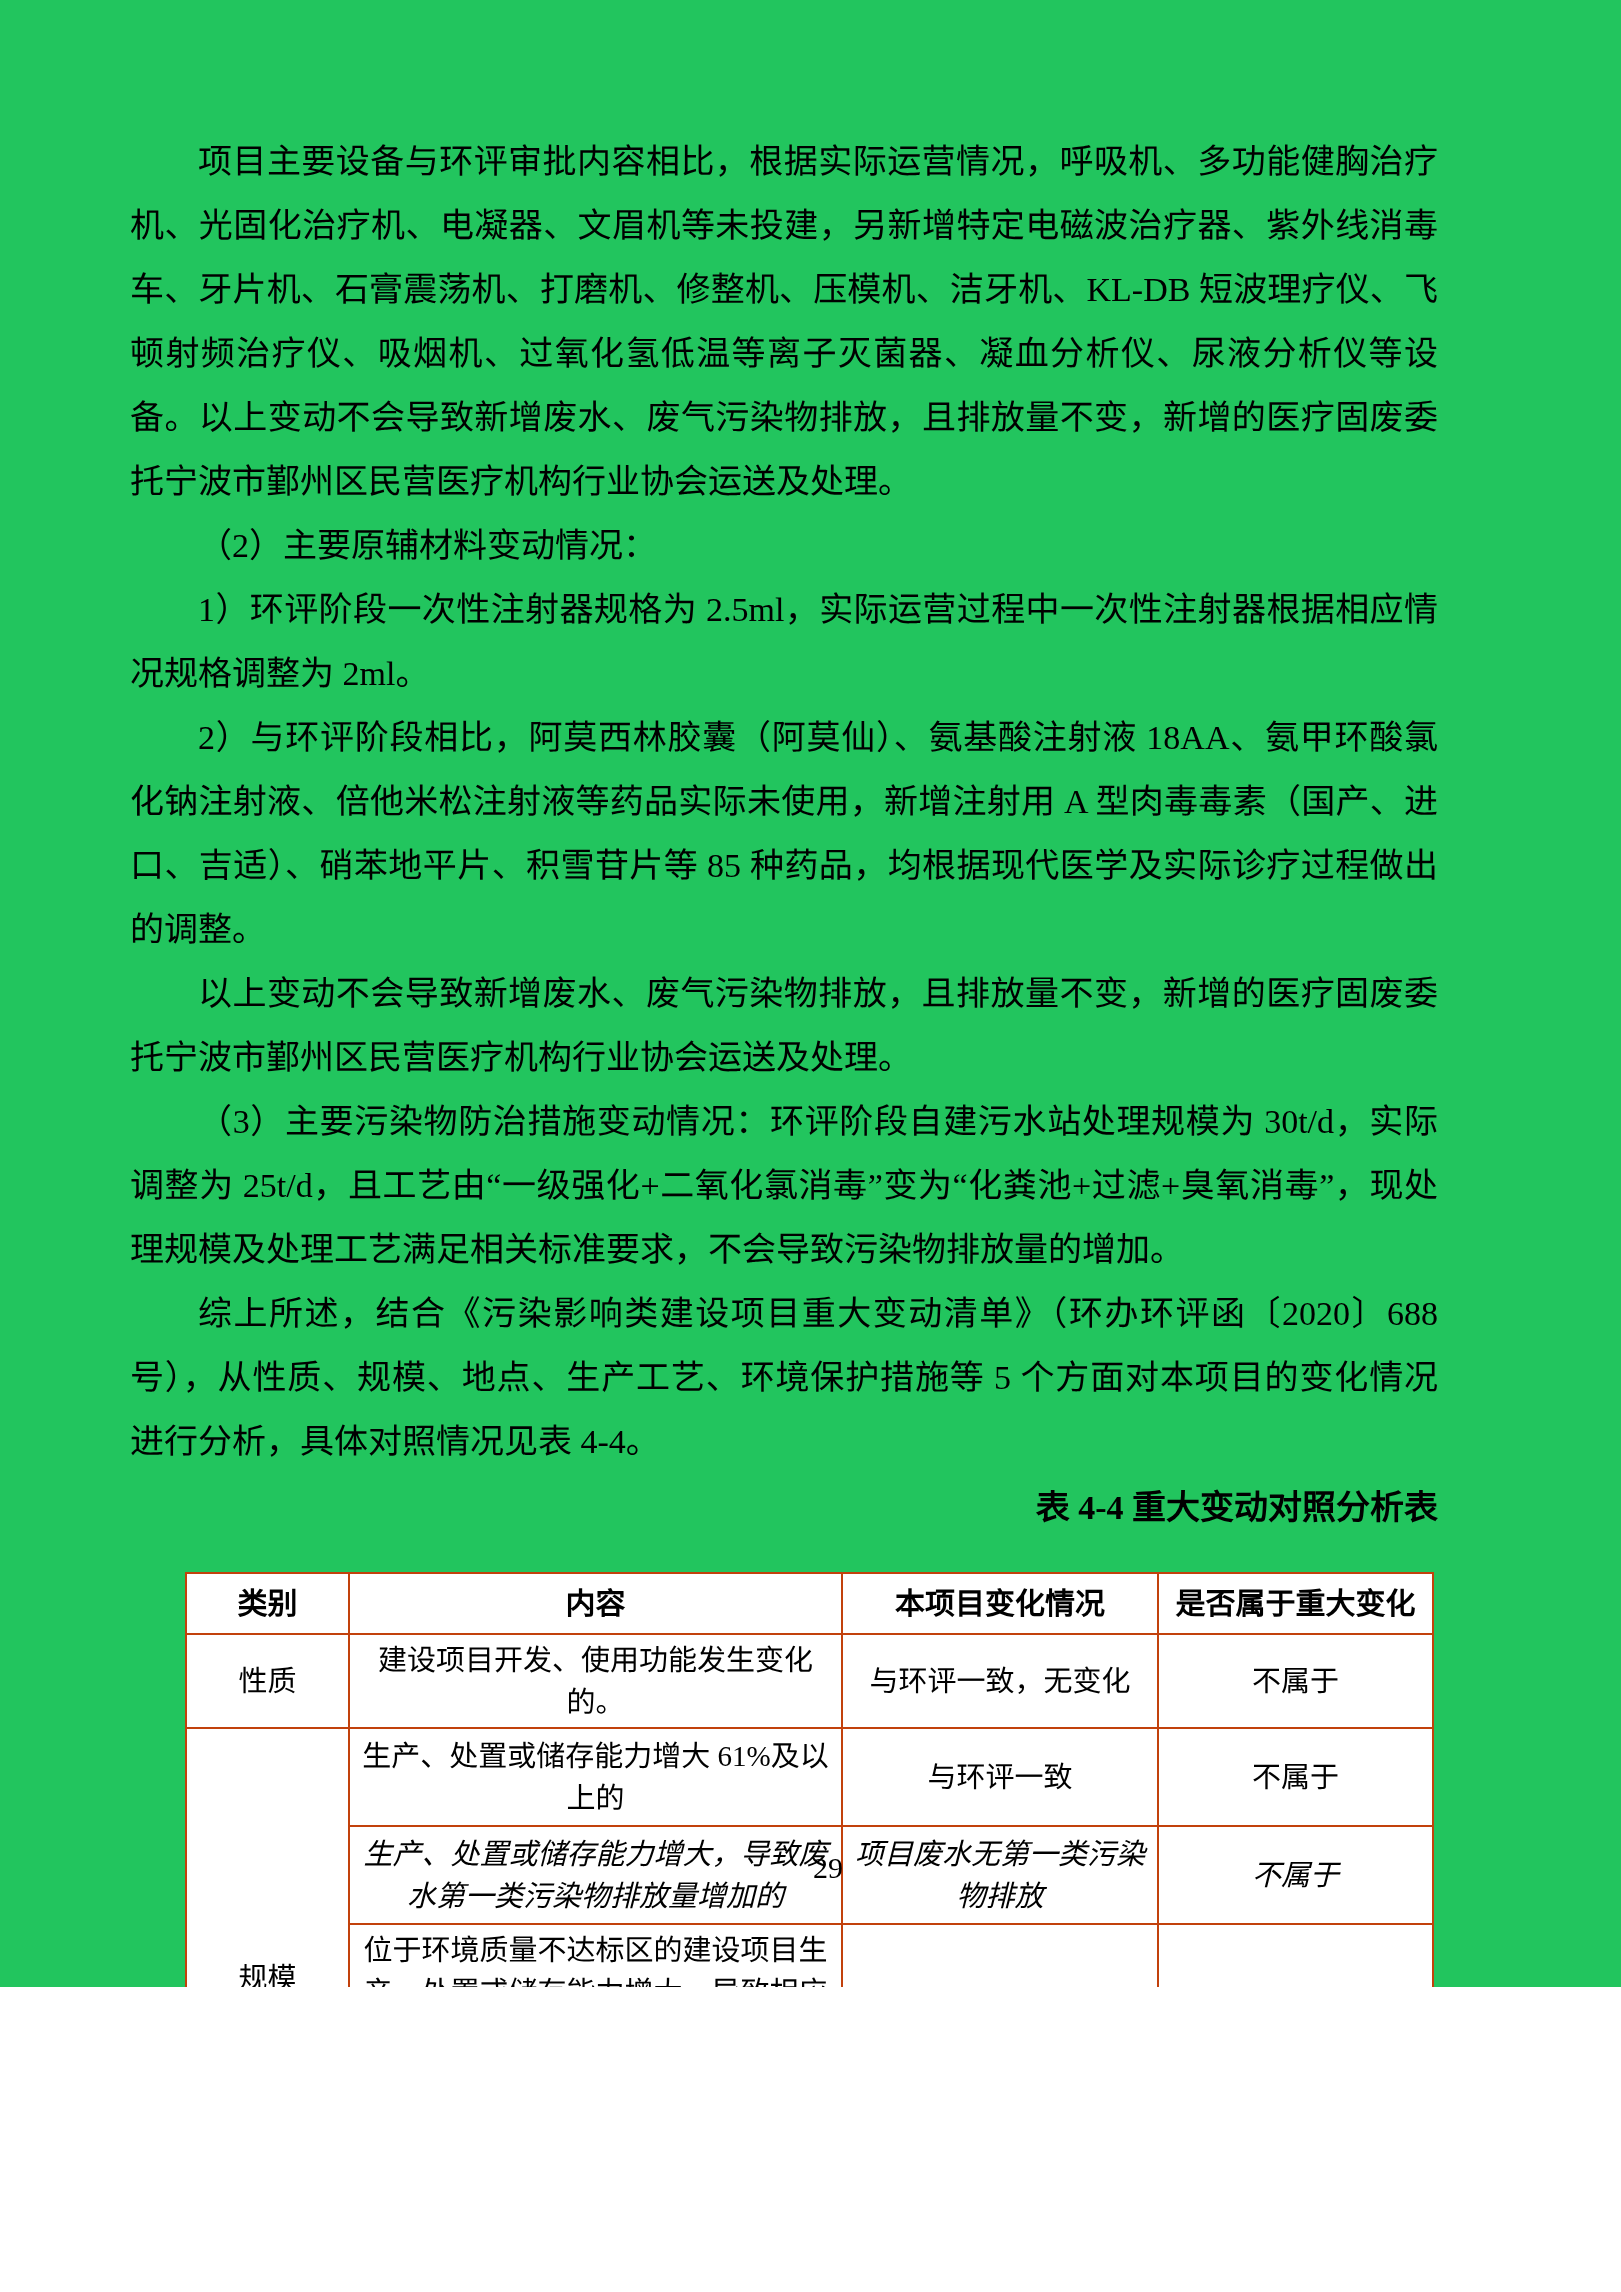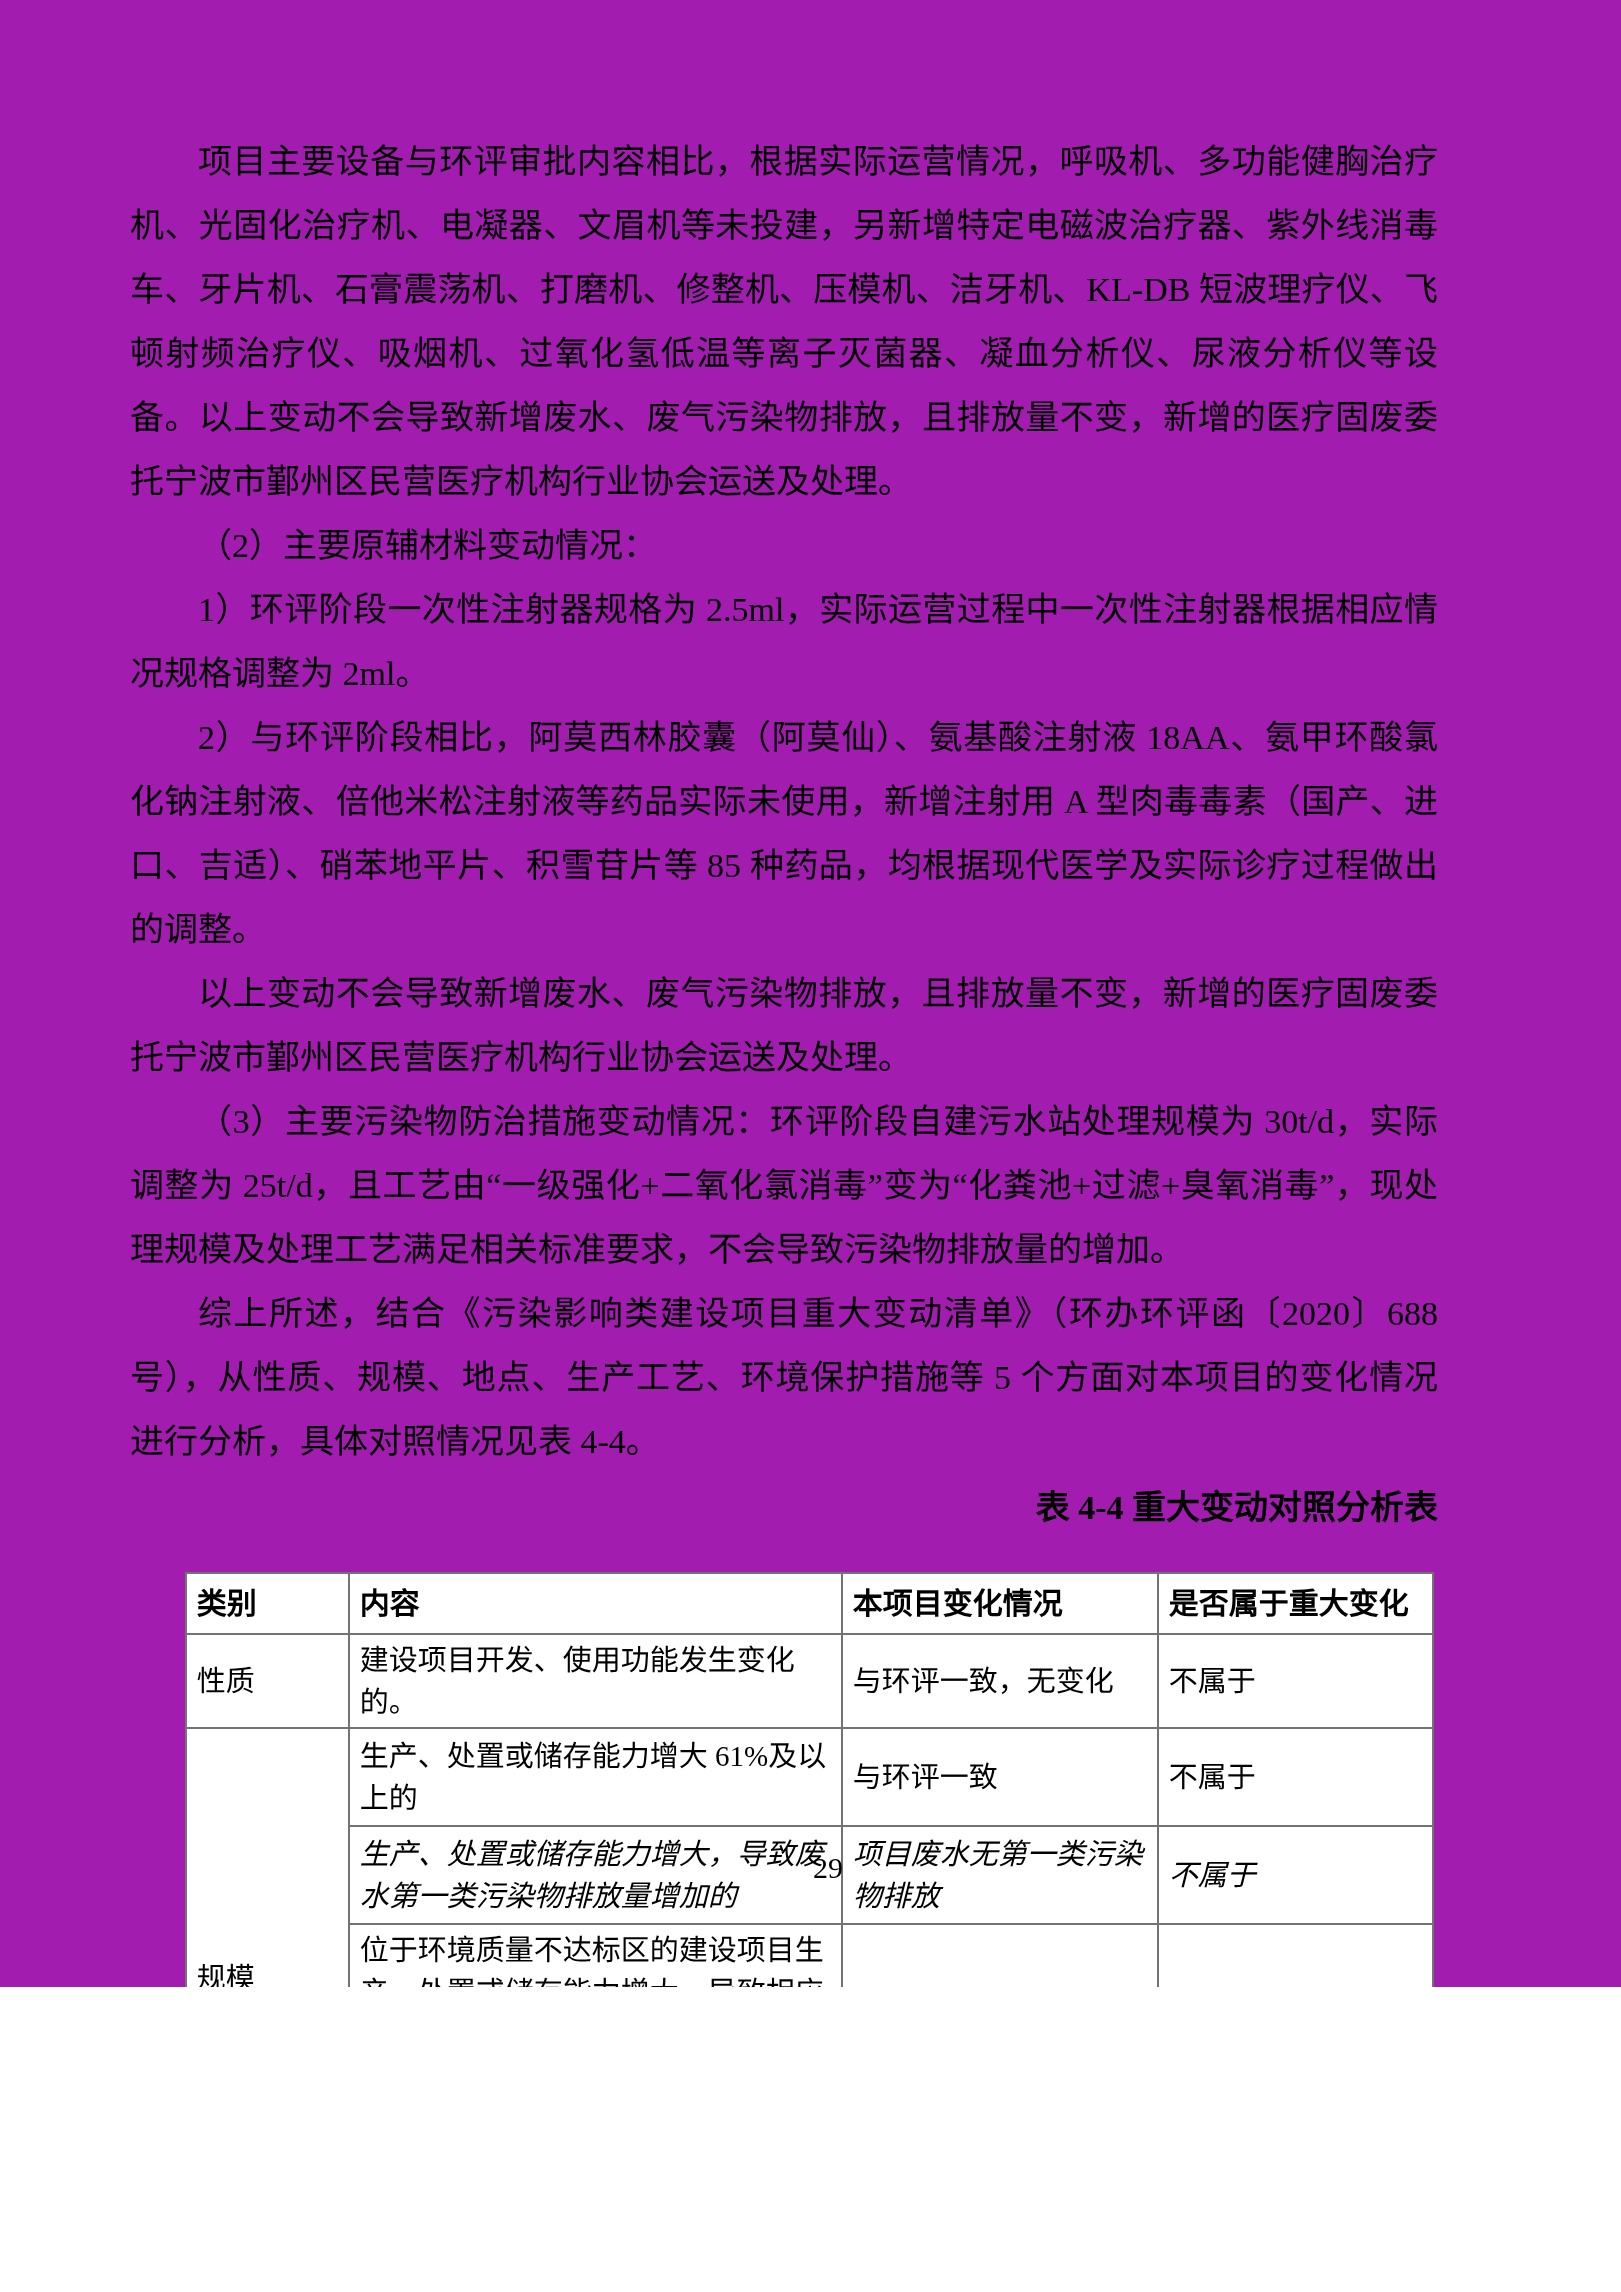--- a/index.html
+++ b/index.html
@@ -1,21 +1,21 @@
 <!DOCTYPE html>
 <html lang="zh-CN"><head>
 <meta charset="utf-8">
 <style>
   * { box-sizing: border-box; }
   html, body { margin: 0; padding: 0; background: #ffffff; }
   .page {
     position: relative;
     width: 1621px;
     height: 1987px;
-    background: #a21caf;
+    background: #22c55e;
     color: #000000;
     font-family: "Liberation Serif", "DejaVu Serif", serif;
     overflow: hidden;
   }
   .content {
     position: absolute;
     top: 130px;
     left: 130px;
     width: 1308px;
   }
@@ -36,24 +36,24 @@
     text-align: right;
   }
   table.cmp {
     border-collapse: collapse;
     table-layout: fixed;
     margin-left: 55px;
     width: 1247px;
     background: #ffffff;
   }
   table.cmp th, table.cmp td {
-    border: 2px solid #737373;
+    border: 2px solid #c2410c;
     font-size: 29px;
     line-height: 42px;
-    text-align: left;
+    text-align: center;
     vertical-align: middle;
     padding: 3.9px 9.8px;
     word-break: break-all;
   }
   table.cmp th {
     font-weight: bold;
     font-size: 30px;
   }
   tr.r-head   { height: 61px;  }
   tr.r-nature { height: 73px;  }

